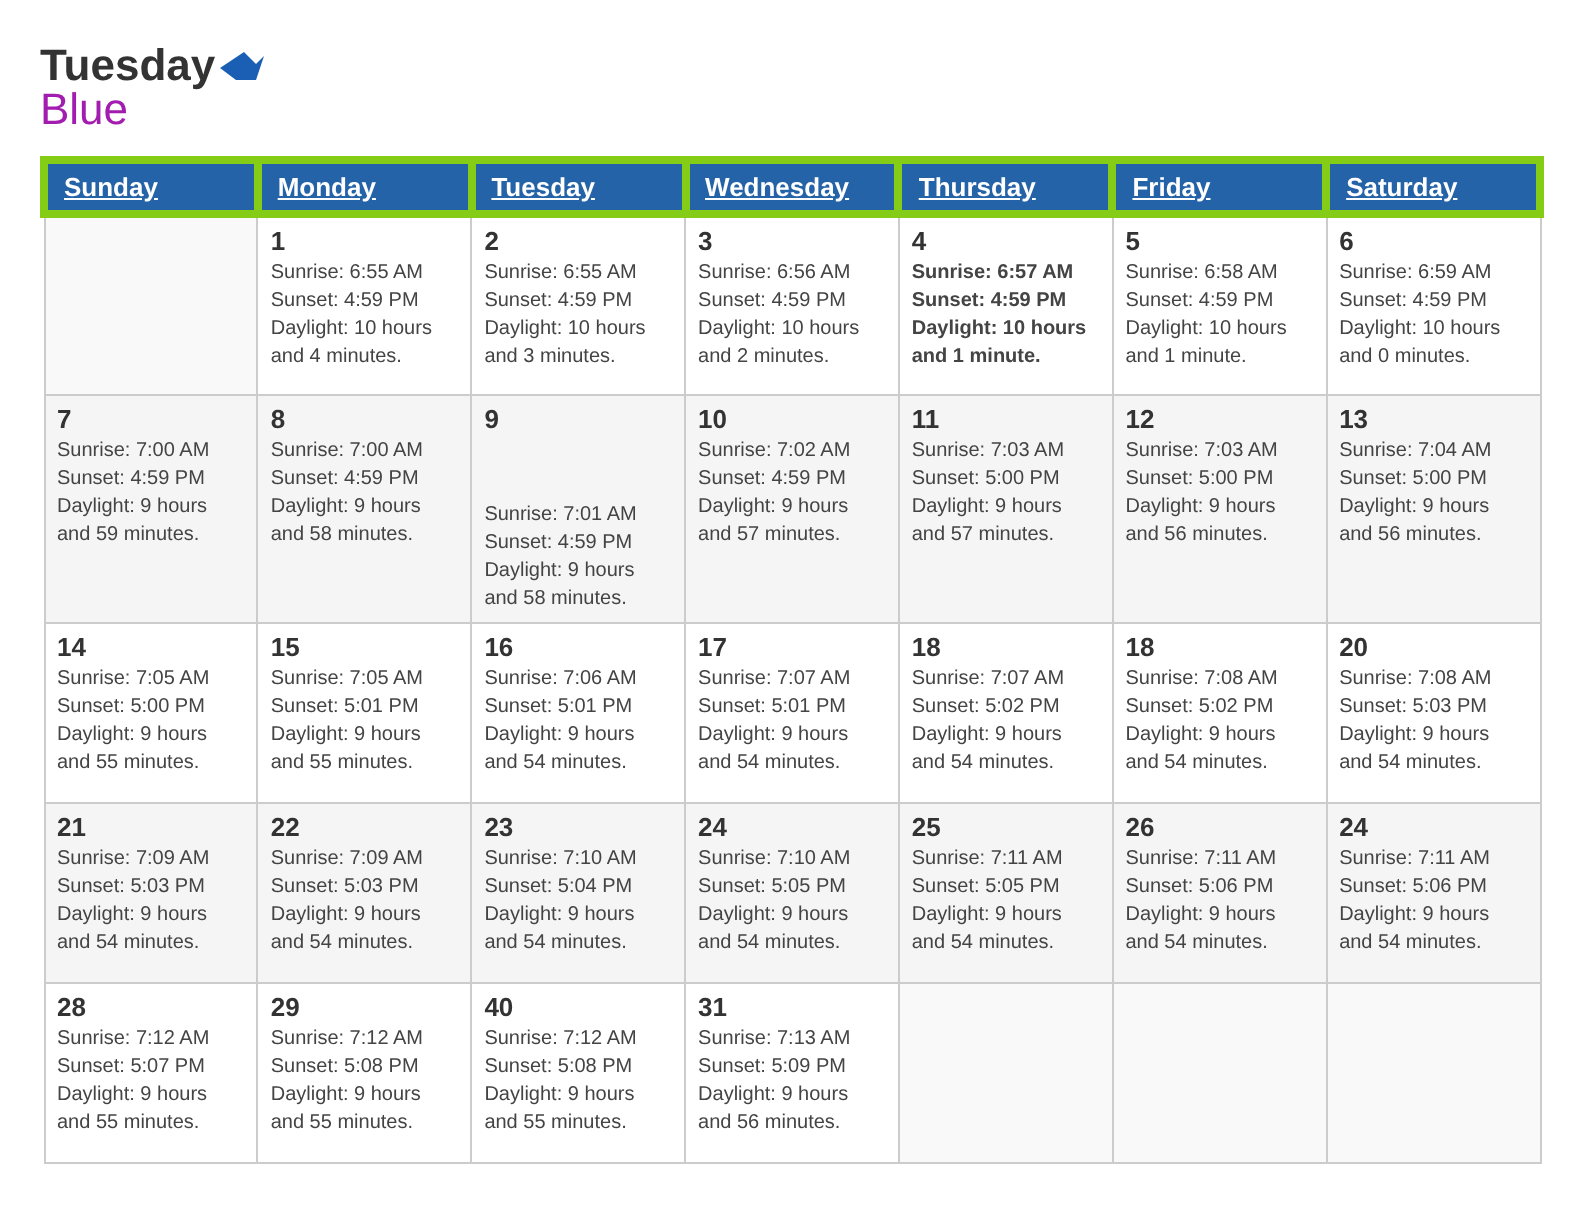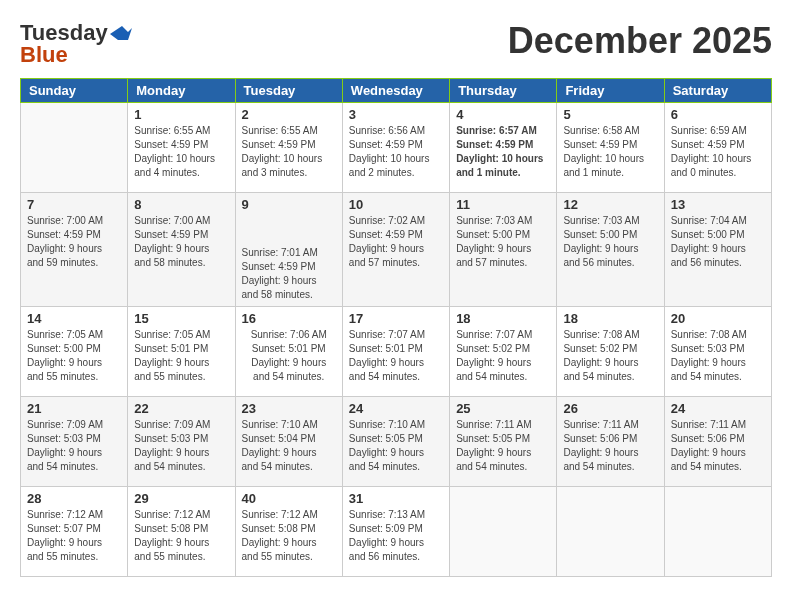--- a/index.html
+++ b/index.html
@@ -36,21 +36,22 @@
       width: 100%;
       border-collapse: collapse;
       border: 1px solid #ccc;
     }
     .calendar th {
       background-color: #2563a8;
       color: #fff;
       text-align: left;
       padding: 4px 8px;
       font-size: 13px;
-      border: 1px solid #84cc16;
+      border: 4px solid #84cc16;
+      text-decoration: underline;
     }
     .calendar td {
       border: 1px solid #ccc;
       vertical-align: top;
       padding: 4px 6px;
       width: calc(100%/7);
       min-height: 80px;
       height: 90px;
     }
     .day-number {
@@ -73,24 +74,23 @@
 <body>
 
 <div class="header-area">
   <div class="logo">
     <div class="logo-line1">
       <span style="font-size:22px;font-weight:bold;color:#333;">Tuesday</span>
       <svg width="22" height="16" viewBox="0 0 22 16" style="margin-left:2px;margin-top:2px;">
         <polygon points="0,8 12,0 18,6 22,2 18,14 8,14" fill="#1a5fb4"></polygon>
       </svg>
     </div>
-    <div style="font-size:22px;font-weight:bold;color:#c2410c;margin-top:-4px;">Blue</div>
+    <div style="font-size:22px;font-weight:normal;color:#a21caf;margin-top:-4px;">Blue</div>
   </div>
   <div class="title-area">
-    <div class="month-title">December 2025</div>
   </div>
 </div>
 
 <table class="calendar">
   <thead>
     <tr>
     <th>Sunday</th>
         <th>Monday</th>
         <th>Tuesday</th>
         <th>Wednesday</th>
@@ -206,21 +206,21 @@
         </td>
         <td>
           <span class="day-number">15</span>
           <div class="day-info" style="white-space: pre-line;">Sunrise: 7:05 AM
 Sunset: 5:01 PM
 Daylight: 9 hours
 and 55 minutes.</div>
         </td>
         <td>
           <span class="day-number">16</span>
-          <div class="day-info" style="white-space: pre-line; text-align: center;">Sunrise: 7:06 AM
+          <div class="day-info" style="white-space: pre-line;">Sunrise: 7:06 AM
 Sunset: 5:01 PM
 Daylight: 9 hours
 and 54 minutes.</div>
         </td>
         <td>
           <span class="day-number">17</span>
           <div class="day-info" style="white-space: pre-line;">Sunrise: 7:07 AM
 Sunset: 5:01 PM
 Daylight: 9 hours
 and 54 minutes.</div>

